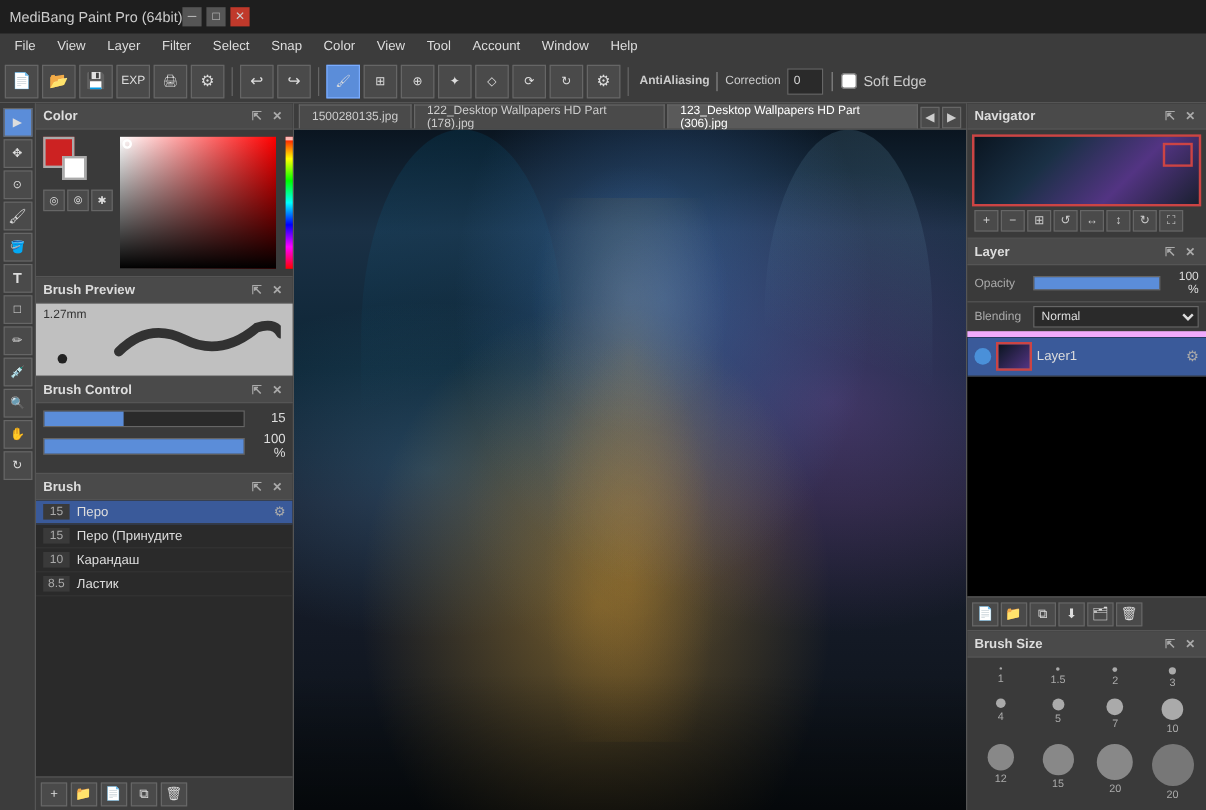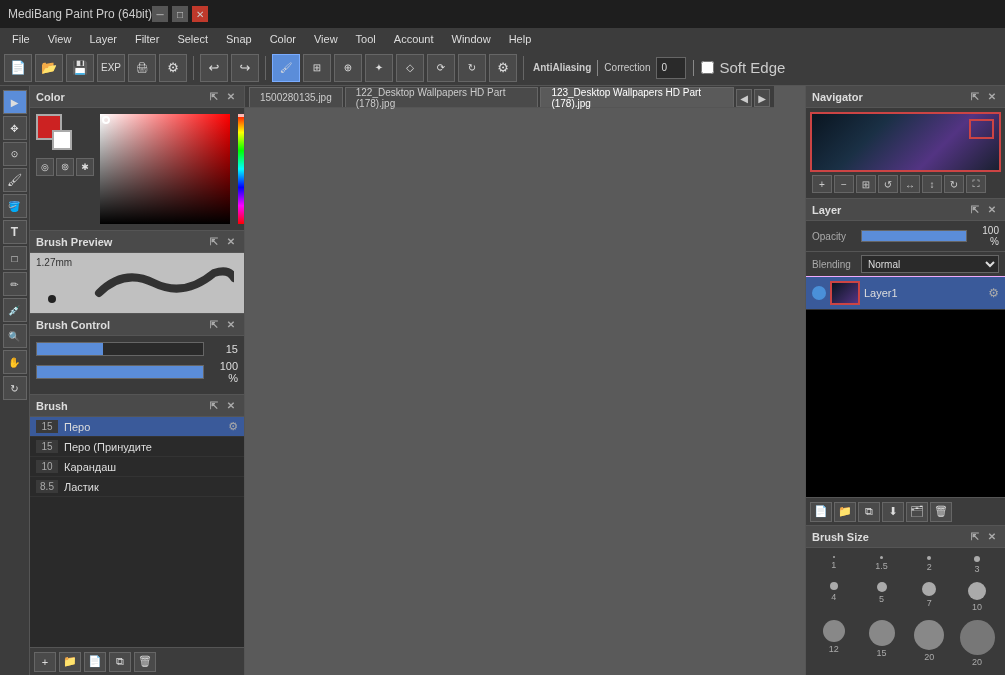--- a/index.html
+++ b/index.html
@@ -66,21 +66,21 @@
     #brush-list { flex: 1; overflow-y: auto; background: #2a2a2a; }
     .brush-item { display: flex; align-items: center; padding: 3px 6px; gap: 6px; cursor: pointer; border-bottom: 1px solid #333; }
     .brush-item.active { background: #3a5a9a; }
     .brush-num { width: 22px; text-align: center; font-size: 10px; color: #aaa; background: #3a3a3a; padding: 1px 2px; }
     .brush-name { flex: 1; font-size: 11px; color: #ddd; }
     .brush-gear { color: #aaa; font-size: 11px; }
     .brush-toolbar { height: 28px; background: #3c3c3c; display: flex; align-items: center; padding: 0 4px; gap: 3px; border-top: 1px solid #555; }
     .brush-tb-btn { width: 22px; height: 20px; background: #4a4a4a; border: 1px solid #666; color: #ddd; cursor: pointer; font-size: 11px; display: flex; align-items: center; justify-content: center; }
 
     
-    #canvas-area { flex: 1; background: #5a5a5a; display: flex; overflow: hidden; gap: 31px; }
+    #canvas-area { flex: 1; background: #5a5a5a; display: flex; flex-direction: column; overflow: hidden; }
     #tab-bar { background: #3c3c3c; height: 22px; display: flex; align-items: flex-end; padding: 0 4px; gap: 2px; border-bottom: 1px solid #555; }
     .tab { height: 20px; padding: 0 10px; background: #4a4a4a; border: 1px solid #666; border-bottom: none; font-size: 10px; color: #ccc; cursor: pointer; display: flex; align-items: center; }
     .tab.active { background: #5a5a5a; color: #fff; }
     #tab-arrows { margin-left: auto; display: flex; gap: 2px; }
     .tab-arrow { width: 16px; height: 18px; background: #4a4a4a; border: 1px solid #666; color: #ccc; cursor: pointer; display: flex; align-items: center; justify-content: center; font-size: 10px; }
 
     #canvas-viewport { flex: 1; overflow: hidden; position: relative; background: #666; }
     
     #canvas-art { width: 100%; height: 100%; background: 
       radial-gradient(ellipse at 50% 30%, rgba(100,160,255,0.3) 0%, transparent 60%),
@@ -174,21 +174,21 @@
   <button class="tool-btn" style="font-size:10px;">⟳</button>
   <button class="tool-btn" style="font-size:10px;">↻</button>
   <button class="tool-btn">⚙</button>
   <div class="toolbar-sep"></div>
   <span style="font-size:10px;color:#ccc;padding:0 3px;font-weight:bold;">AntiAliasing</span>
   <div style="width:1px;height:16px;background:#888;"></div>
   <span style="font-size:10px;color:#ccc;padding:0 3px;">Correction</span>
   <input type="text" class="toolbar-combo" value="0" style="width: 30px;">
   <div style="width:1px;height:16px;background:#888;margin:0 4px;"></div>
   <input type="checkbox" style="margin-right: 2px;">
-  <span style="font-size:15px;color:#ccc;">Soft Edge</span>
+  <span style="font-size:12px;color:#ccc;">Soft Edge</span>
 </div>
 
 <div id="main">
 
   <div id="left-tools">
     <div class="left-tool active" style="font-size:10px;">▶</div>
     <div class="left-tool" style="font-size:10px;">✥</div>
     <div class="left-tool" style="font-size:9px;">⊙</div>
     <div class="left-tool" style="font-size:12px;">🖌</div>
     <div class="left-tool" style="font-size:10px;">🪣</div>
@@ -310,21 +310,21 @@
         <button class="brush-tb-btn">🗑</button>
       </div>
     </div>
 
   </div>
 
   <div id="canvas-area">
     <div id="tab-bar">
       <div class="tab">1500280135.jpg</div>
       <div class="tab">122_Desktop Wallpapers HD Part (178).jpg</div>
-      <div class="tab active">123_Desktop Wallpapers HD Part (178).jpg</div>
+      <div class="tab active">123_Desktop Wallpapers HD Part (306).jpg</div>
       <div id="tab-arrows">
         <div class="tab-arrow">◀</div>
         <div class="tab-arrow">▶</div>
       </div>
     </div>
     <div id="canvas-viewport">
 
       <div id="canvas-art" style="
         width:100%;height:100%;
         background: 
@@ -381,21 +381,21 @@
           <span class="panel-icon-btn">✕</span>
         </div>
       </div>
       <div id="layer-opacity-row" style="display:flex;align-items:center;padding:4px 6px;gap:4px;border-bottom:1px solid #555;">
         <span class="layer-label">Opacity</span>
         <div class="layer-slider" style="flex:1;height:12px;background:#2a2a2a;border:1px solid #666;">
           <div class="layer-slider-fill" style="height:100%;background:#5b8dd9;width:100%;"></div>
         </div>
         <span class="layer-pct">100 %</span>
       </div>
-      <div id="layer-blend-row" style="display:flex;align-items:center;padding:3px 6px;gap:4px;border-bottom:1px solid #f0abfc;">
+      <div id="layer-blend-row" style="display:flex;align-items:center;padding:3px 6px;gap:4px;border-bottom:5px solid #f0abfc;">
         <span class="layer-label">Blending</span>
         <select class="layer-blend-select">
           <option>Normal</option>
           <option>Multiply</option>
           <option>Screen</option>
           <option>Overlay</option>
         </select>
       </div>
       <div id="layer-list" style="flex:1;background:#000000;">
         <div class="layer-row active" style="display:flex;align-items:center;padding:4px 6px;gap:4px;">

